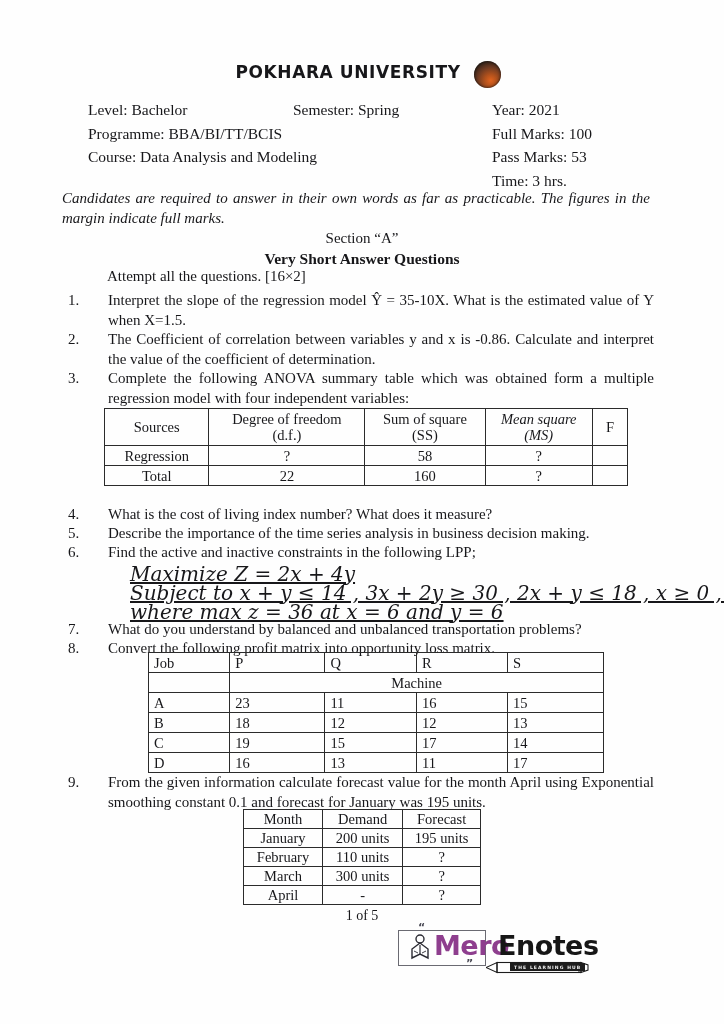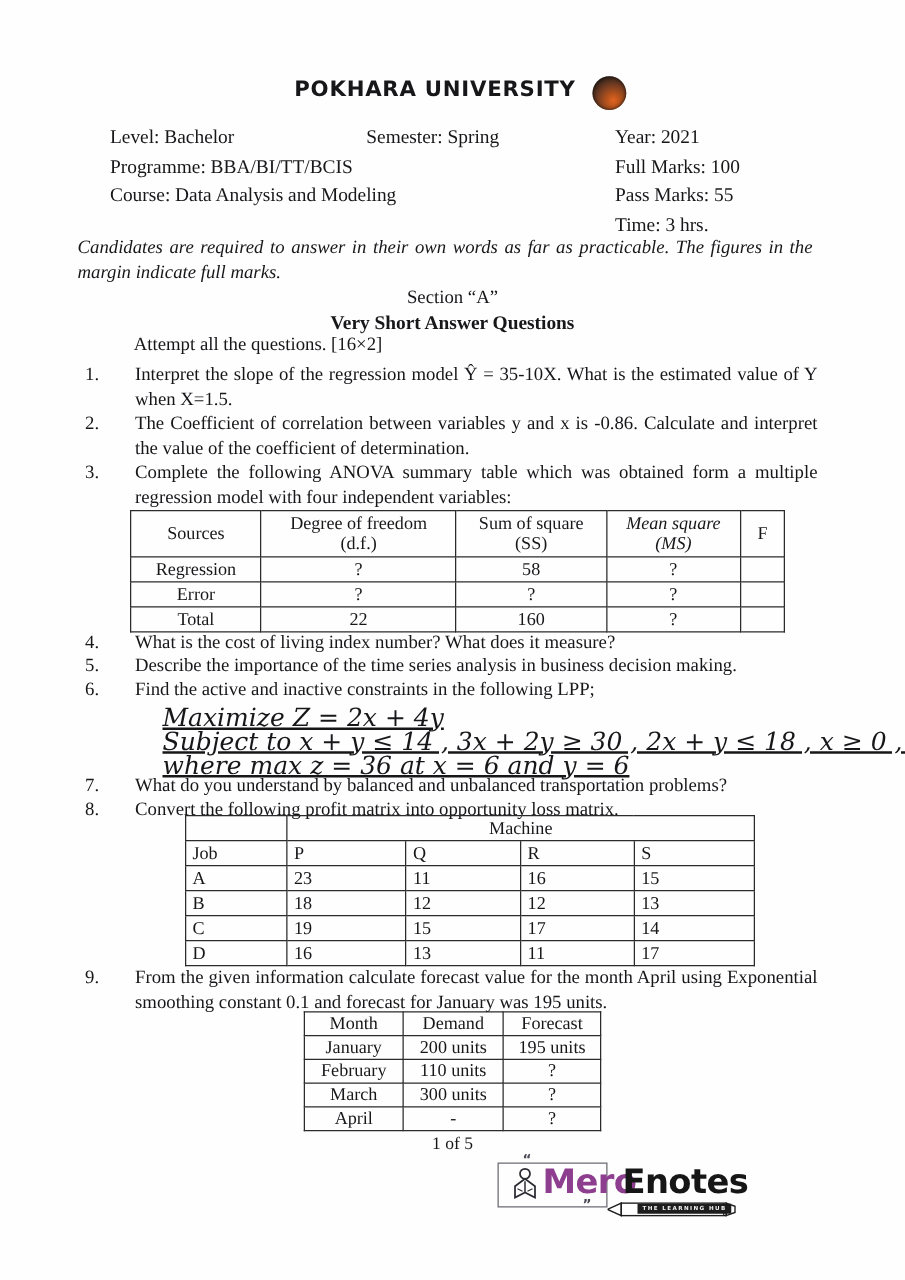--- a/index.html
+++ b/index.html
@@ -240,21 +240,21 @@
       <span class="meta-left">Level: Bachelor</span>
       <span class="meta-mid">Semester: Spring</span>
       <span class="meta-right">Year: 2021</span>
     </div>
     <div class="meta-row">
       <span class="meta-left">Programme: BBA/BI/TT/BCIS</span>
       <span class="meta-right">Full Marks: 100</span>
     </div>
     <div class="meta-row">
       <span class="meta-left">Course: Data Analysis and Modeling</span>
-      <span class="meta-right">Pass Marks: 55</span>
+      <span class="meta-right">Pass Marks: 53</span>
     </div>
     <div class="meta-row">
       <span class="meta-right">Time: 3 hrs.</span>
     </div>
   </div>
 
   <div class="instruction">Candidates are required to answer in their own words as far as practicable. The figures in the margin indicate full marks.</div>
 
   <div class="section-label">Section “A”</div>
   <div class="section-sub">Very Short Answer Questions</div>
@@ -298,27 +298,20 @@
       </td>
     </tr>
     <tr>
       <td class="ctr">Regression</td>
       <td class="ctr">?</td>
       <td class="ctr">58</td>
       <td class="ctr">?</td>
       <td class="ctr"></td>
     </tr>
     <tr>
-      <td class="ctr">Error</td>
-      <td class="ctr">?</td>
-      <td class="ctr">?</td>
-      <td class="ctr">?</td>
-      <td class="ctr"></td>
-    </tr>
-    <tr>
       <td class="ctr">Total</td>
       <td class="ctr">22</td>
       <td class="ctr">160</td>
       <td class="ctr">?</td>
       <td class="ctr"></td>
     </tr>
   </tbody>
     </table>
 
   <div class="q" style="top:505px;">
@@ -347,29 +340,29 @@
   </div>
 
   <div class="q" style="top:639px;">
     <span class="num">8.</span>
     <div class="body nojust">Convert the following profit matrix into opportunity loss matrix.</div>
   </div>
 
   <table class="doc" id="profit-table">
     <tbody>
         <tr>
-      <td style="width:78px;">&nbsp;</td>
-      <td class="ctr" colspan="4">Machine</td>
-    </tr>
-    <tr>
       <td class="lft">Job</td>
       <td class="lft" style="width:95px;">P</td>
       <td class="lft" style="width:91px;">Q</td>
       <td class="lft" style="width:90px;">R</td>
       <td class="lft" style="width:96px;">S</td>
+    </tr>
+    <tr>
+      <td style="width:78px;">&nbsp;</td>
+      <td class="ctr" colspan="4">Machine</td>
     </tr>
     <tr>
       <td class="lft">A</td>
       <td class="lft">23</td>
       <td class="lft">11</td>
       <td class="lft">16</td>
       <td class="lft">15</td>
     </tr>
     <tr>
       <td class="lft">B</td>

